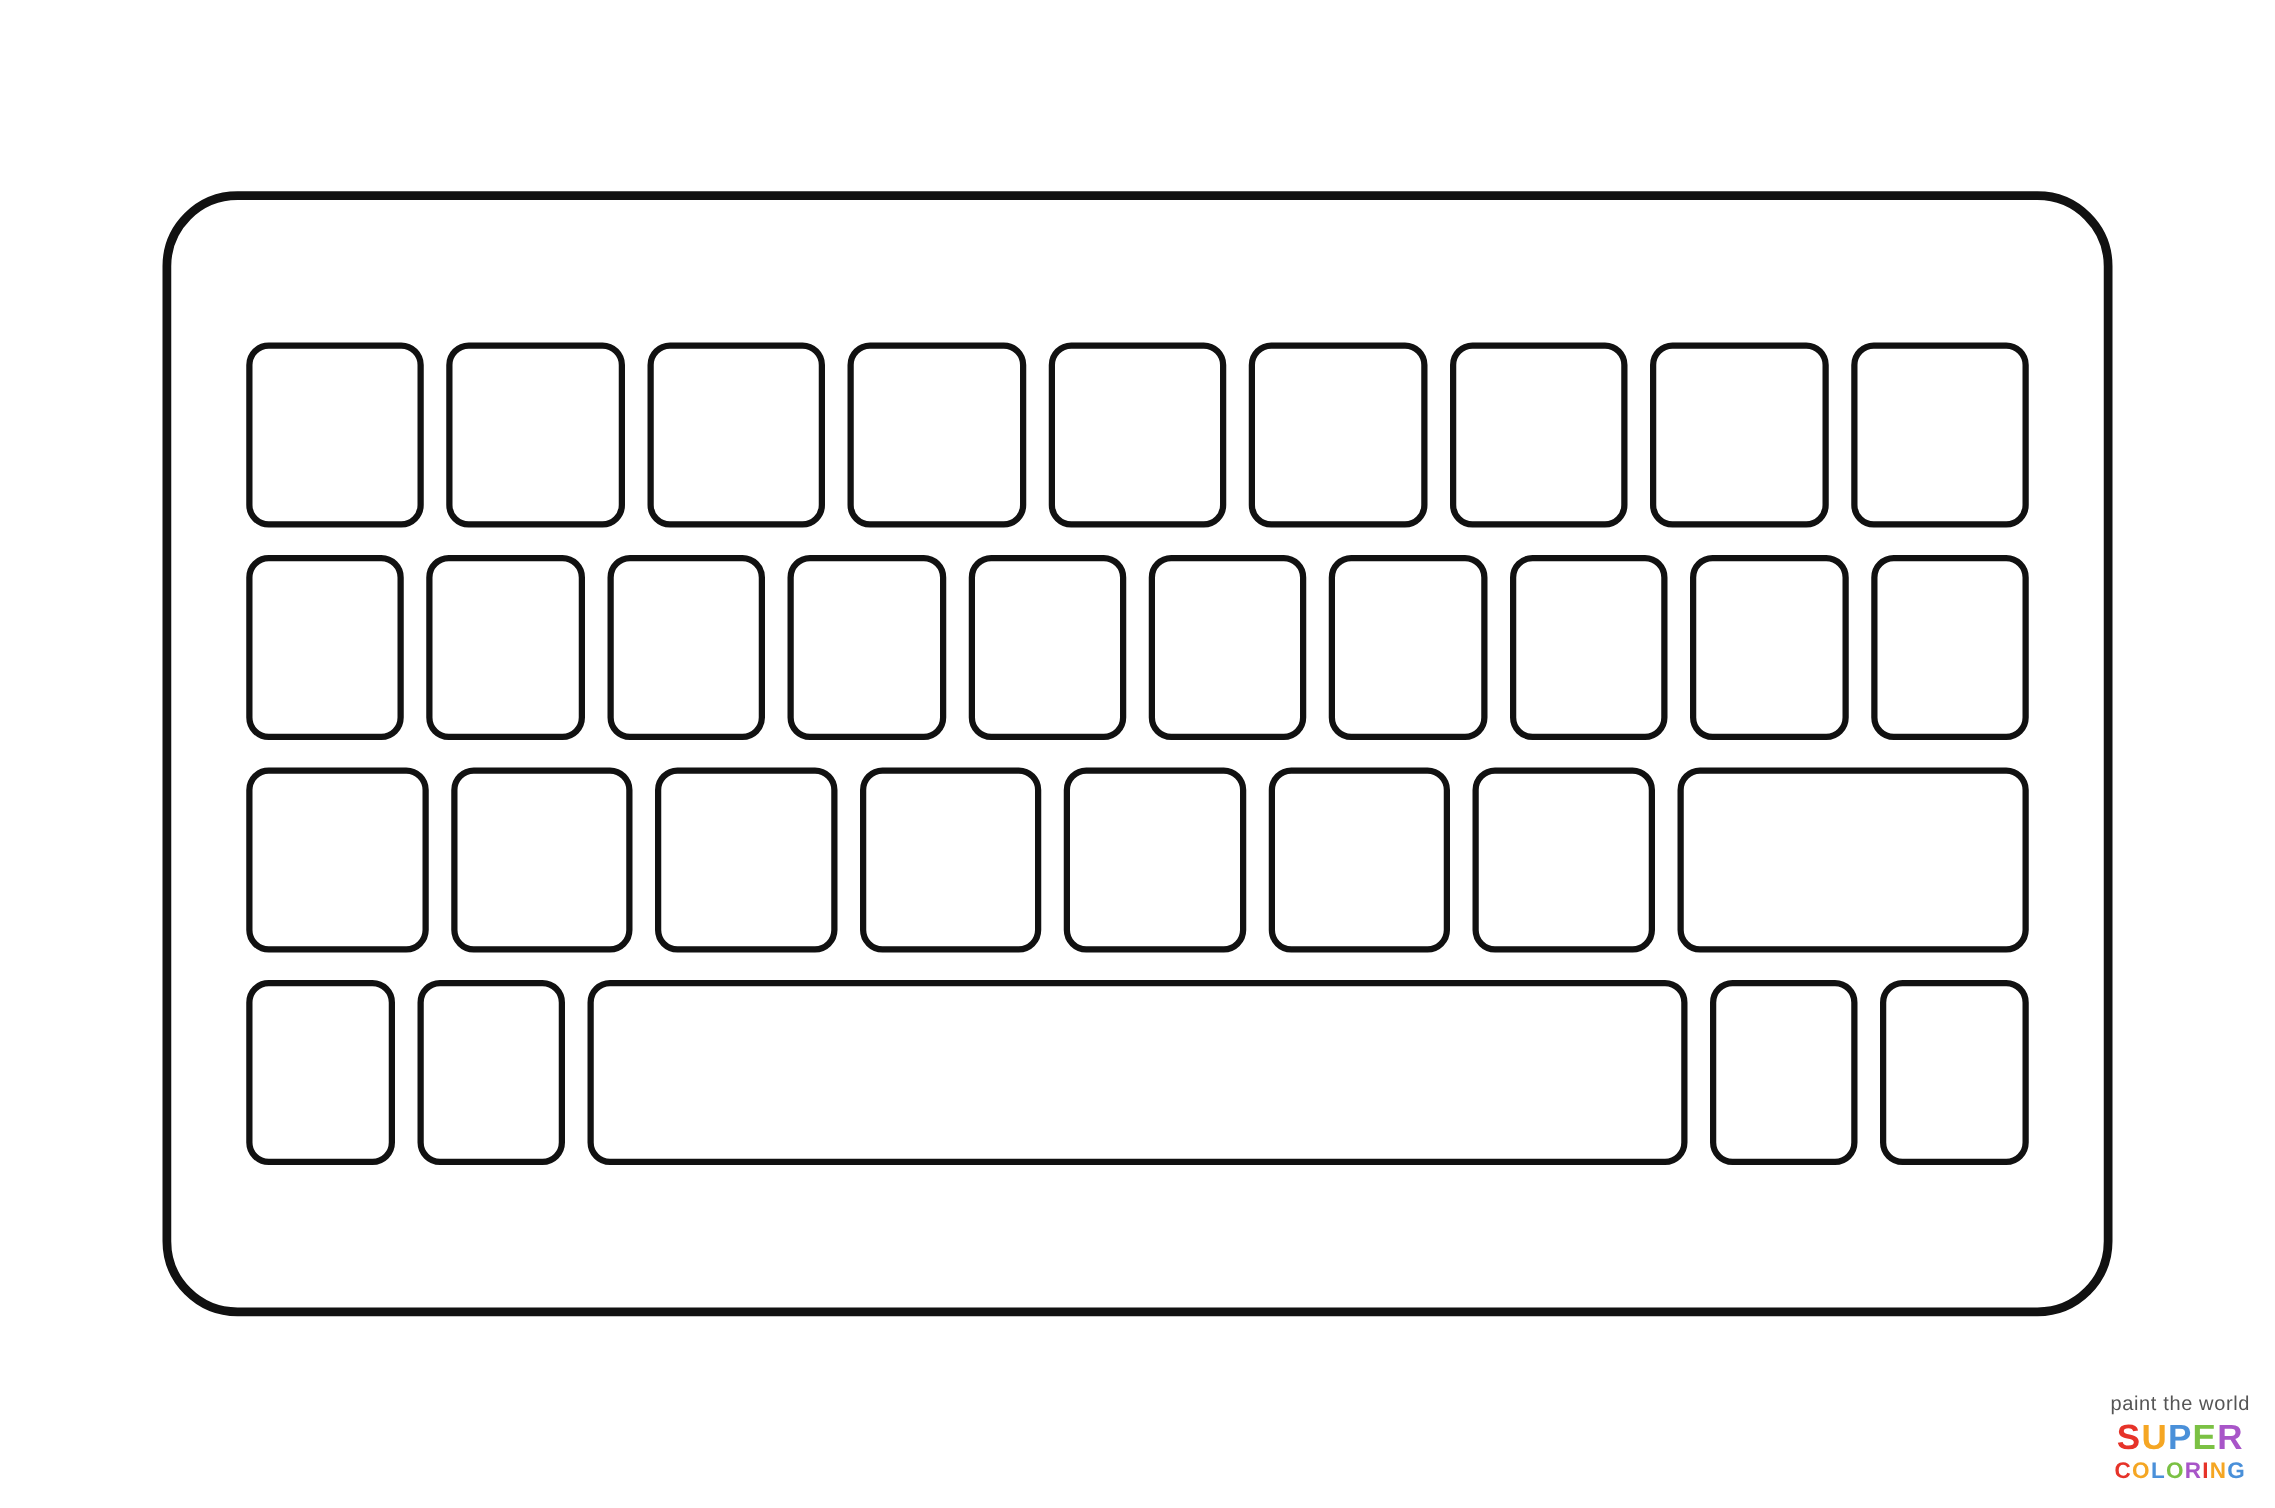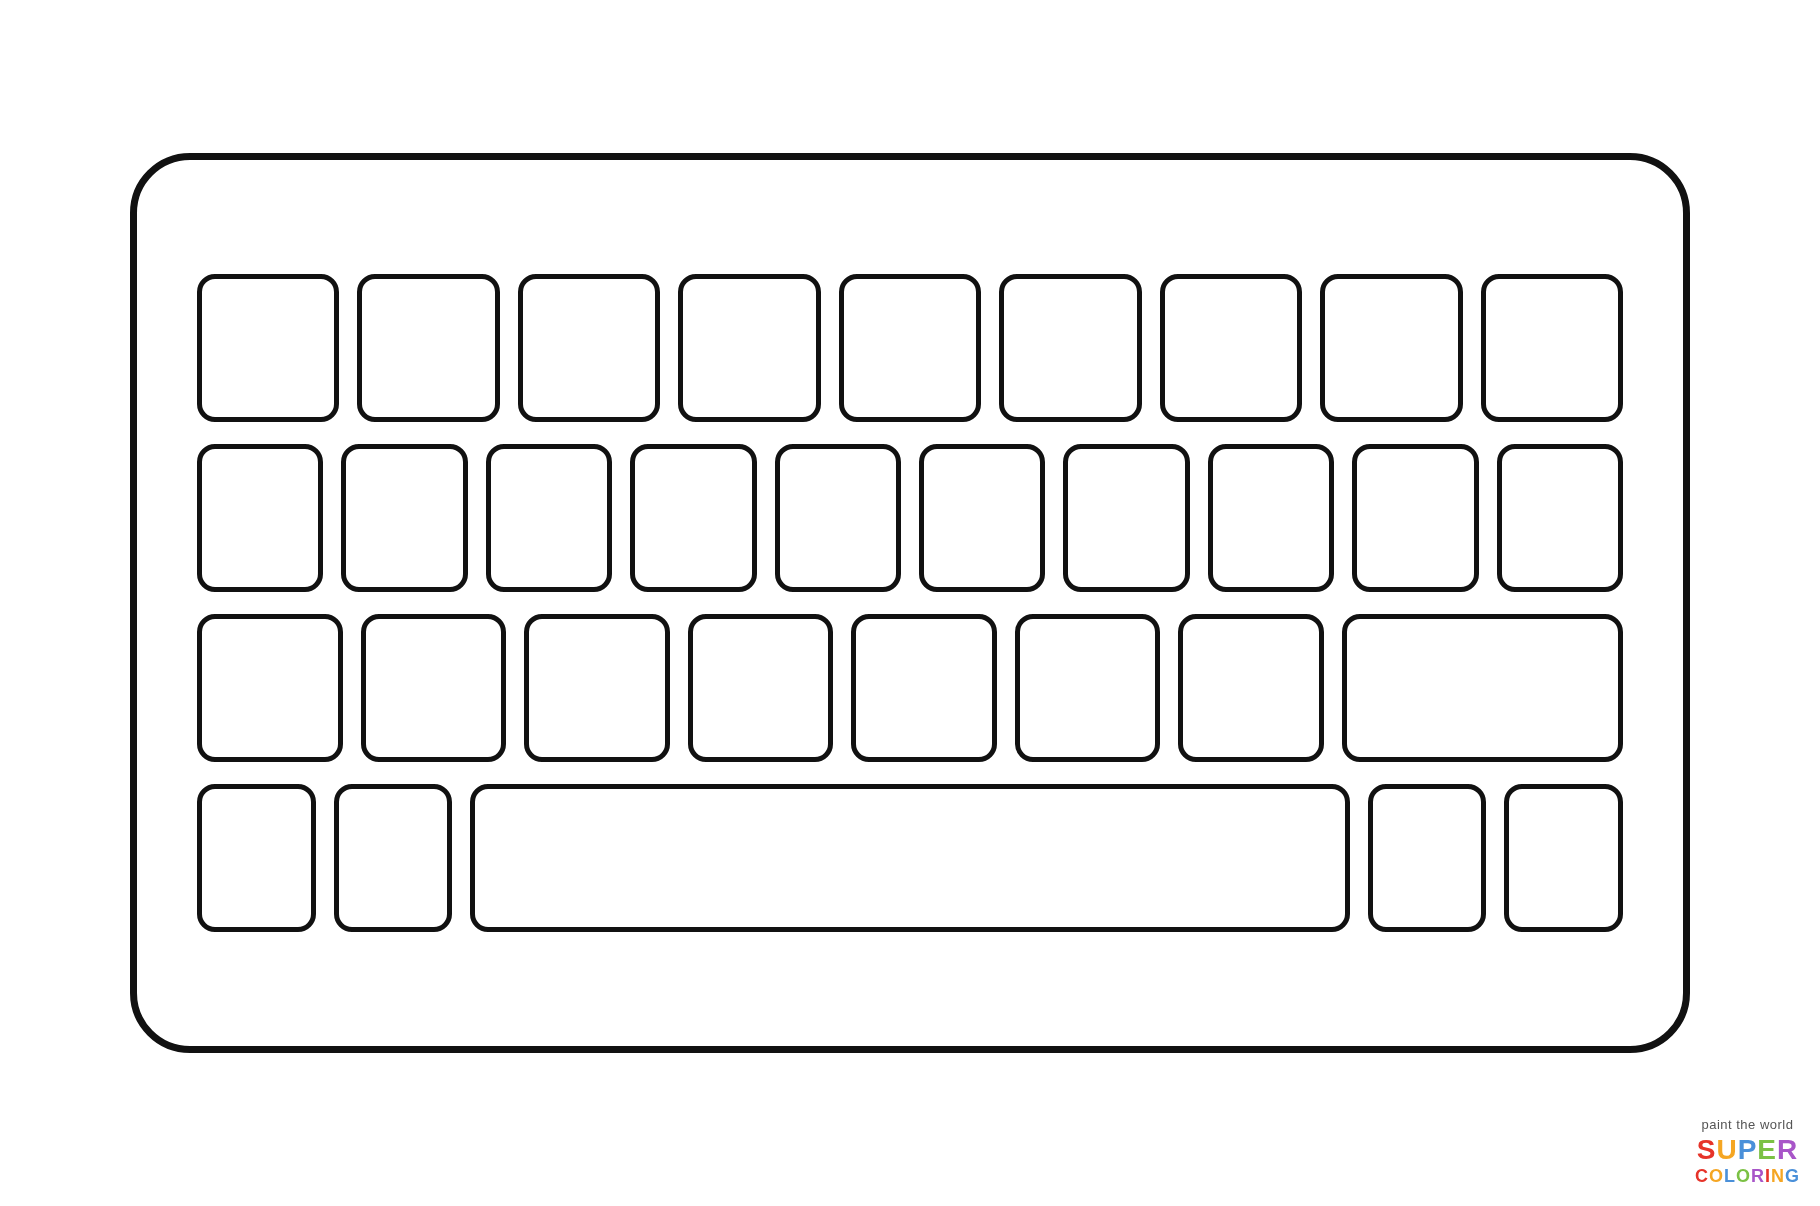--- a/index.html
+++ b/index.html
@@ -58,21 +58,21 @@
 
     .brand-logo {
       position: absolute;
       bottom: 18px;
       right: 20px;
       text-align: center;
       line-height: 1.2;
     }
 
     .brand-paint {
-      font-size: 13px;
+      font-size: 16px;
       color: #555;
       font-family: Arial, sans-serif;
       letter-spacing: 0.5px;
     }
 
     .brand-super {
       font-size: 28px;
       font-weight: 900;
       font-family: Arial Black, sans-serif;
       letter-spacing: 1px;

